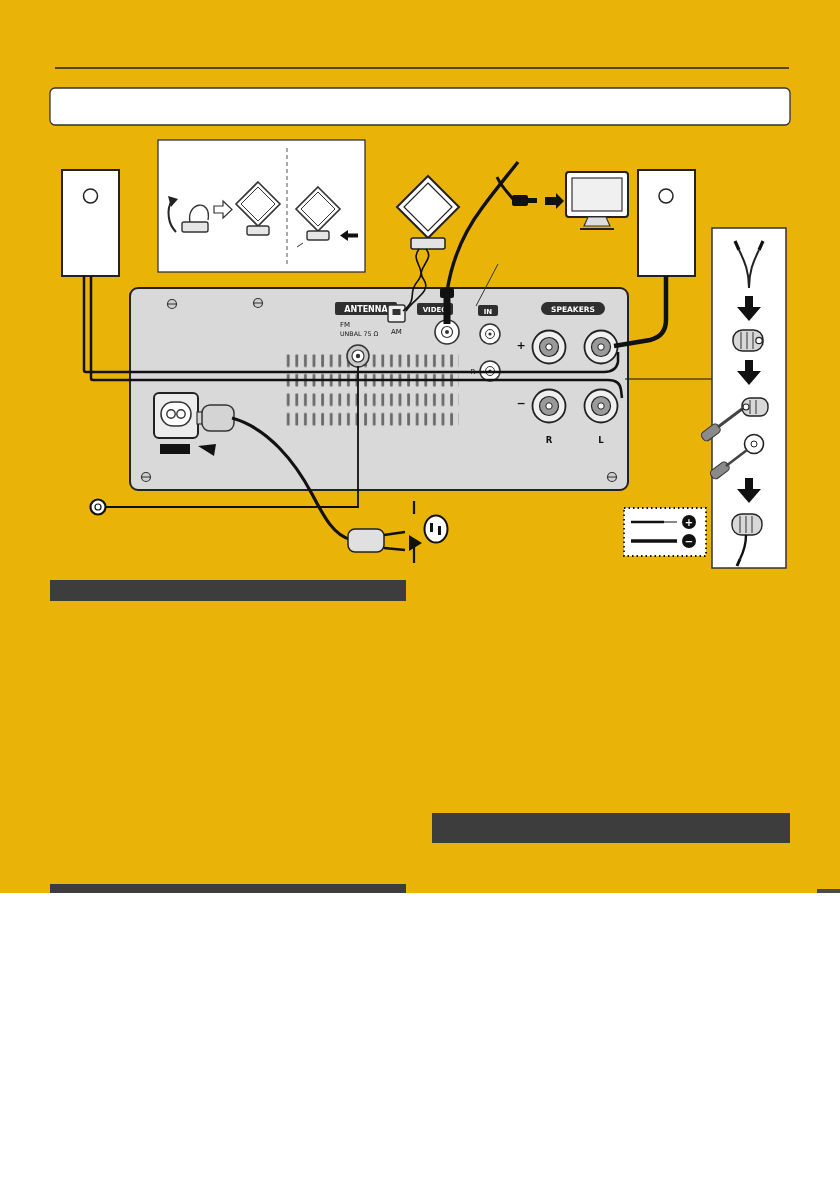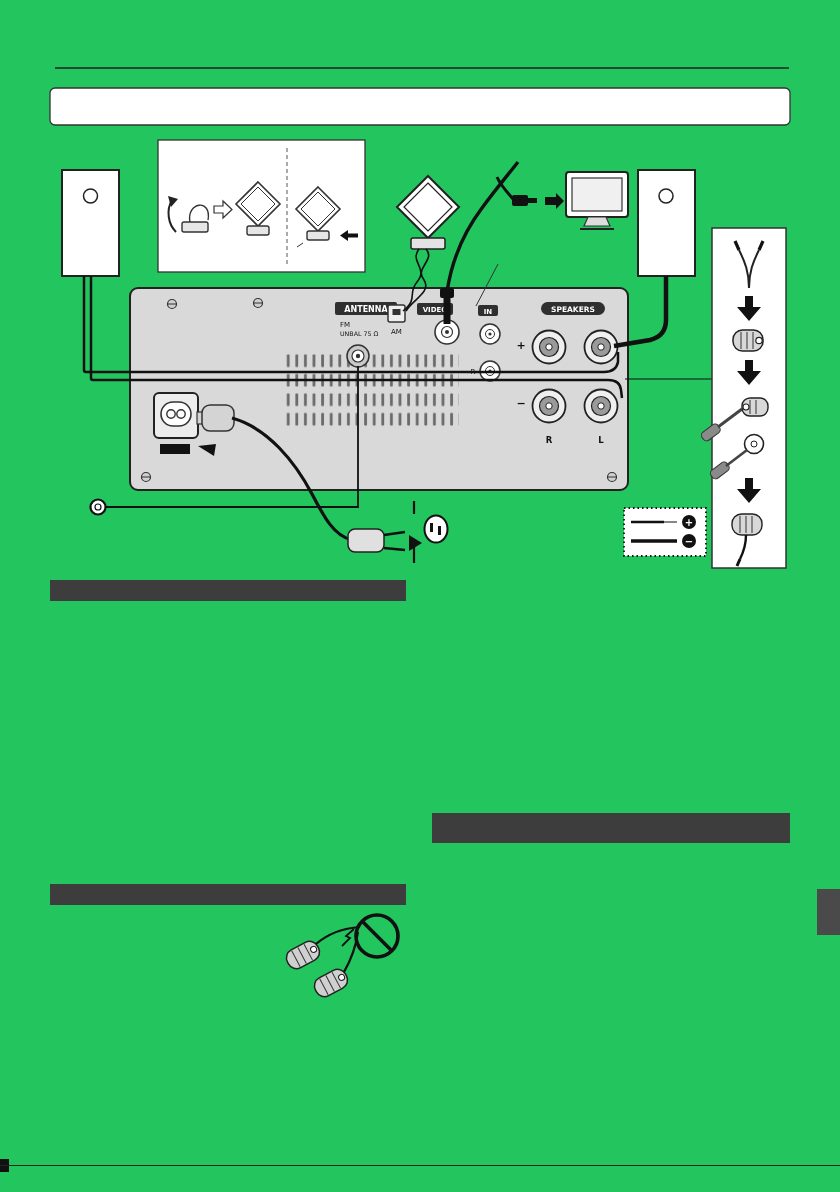--- a/index.html
+++ b/index.html
@@ -1,16 +1,16 @@
 <!DOCTYPE html>
 <html><head>
 <meta charset="utf-8">
 <style>
   html,body{margin:0;padding:0;background:#fff;}
-  .page{position:relative;width:840px;height:1192px;background:#22c55e;overflow:hidden;}
+  .page{position:relative;width:840px;height:893px;background:#eab308;overflow:hidden;}
   svg{position:absolute;left:0;top:0;}
   svg text{font-family:"DejaVu Sans", sans-serif;fill:#111;}
   .chip-text{fill:#ffffff;font-weight:bold;}
   .small-label{font-weight:bold;}
 </style>
 </head>
 <body>
 
 <div class="page">
 <svg width="840" height="1192" viewBox="0 0 840 1192" xmlns="http://www.w3.org/2000/svg">

